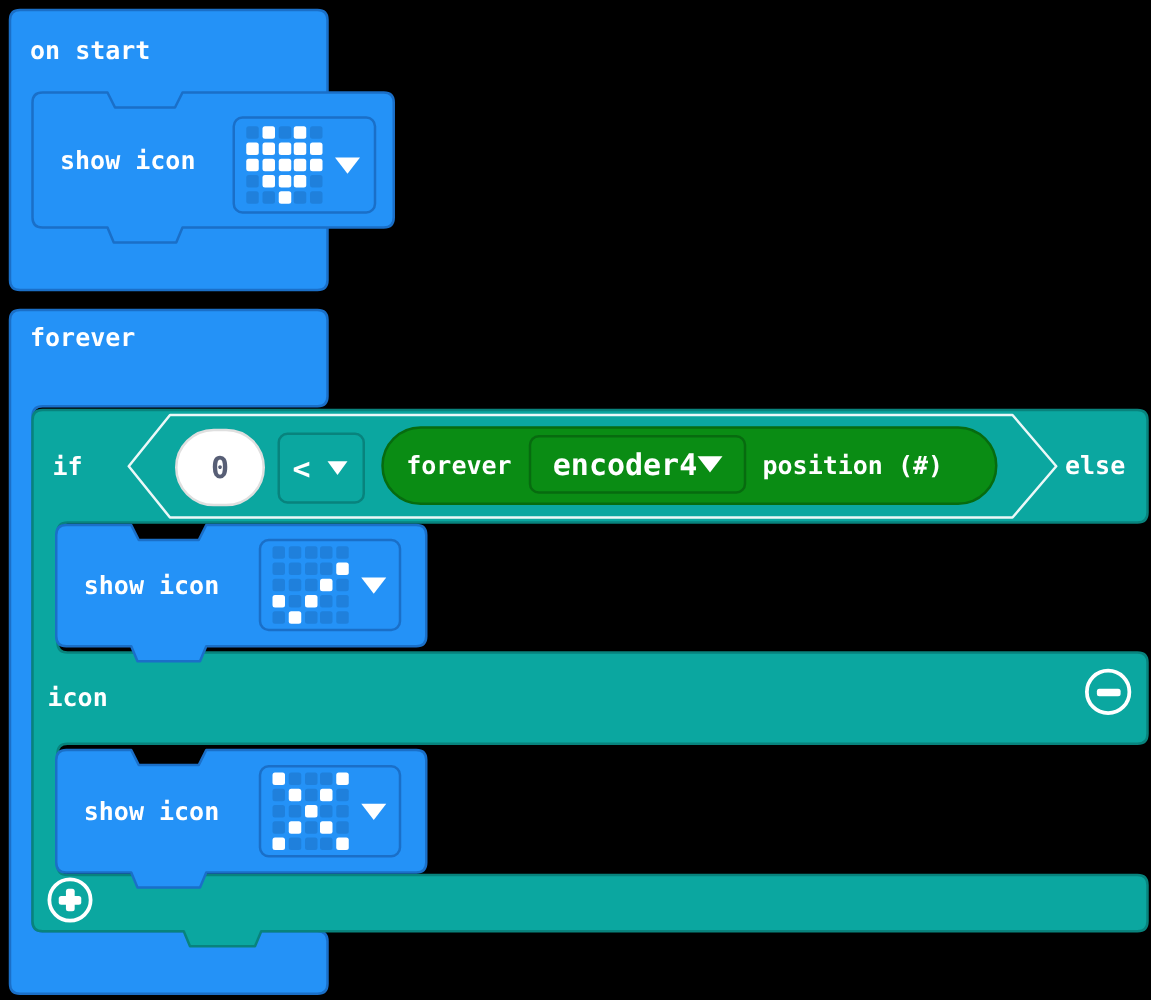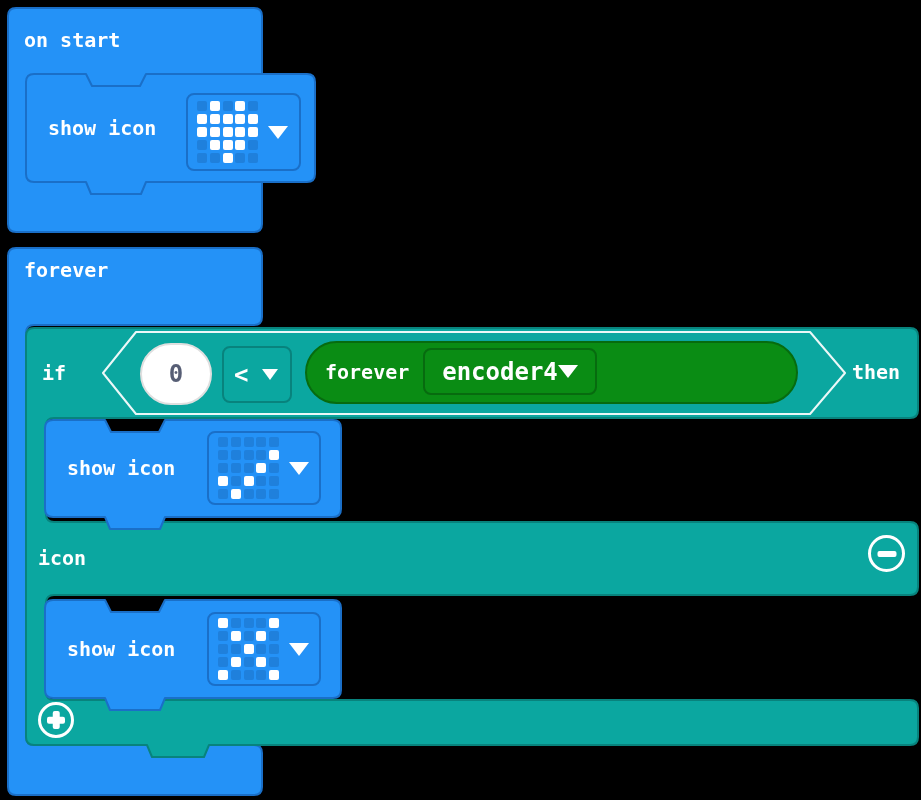--- a/index.html
+++ b/index.html
@@ -98,25 +98,26 @@
 
     <path style="fill:var(--basic-blue);stroke:var(--basic-blue-border);stroke-width:2;stroke-linejoin:round" d="M53 420 H105 L111 432 H159 L165 420 H333 Q341 420 341 428 V509 Q341 517 333 517 H165 L160 529 H110 L105 517 H53 Q45 517 45 509 V428 Q45 420 53 420 Z"></path>
 
     <path style="fill:var(--basic-blue);stroke:var(--basic-blue-border);stroke-width:2;stroke-linejoin:round" d="M53 600 H105 L111 612 H159 L165 600 H333 Q341 600 341 608 V690 Q341 698 333 698 H165 L160 710 H110 L105 698 H53 Q45 698 45 690 V608 Q45 600 53 600 Z"></path>
   </svg>
 
   <div class="blk-label" style="left:24px;top:26px">on start</div>
   <div class="blk-label" style="left:48px;top:114px">show icon</div>
   <div class="blk-label" style="left:24px;top:256px">forever</div>
   <div class="blk-label" style="left:42px;top:359px">if</div>
-  <div class="blk-label" style="left:852px;top:358px">then</div>
+  <div class="blk-label" style="left:852px;top:358px">else</div>
   <div class="blk-label" style="left:38px;top:544px">icon</div>
   <div class="blk-label" style="left:67px;top:454px">show icon</div>
   <div class="blk-label" style="left:67px;top:635px">show icon</div>
   <div class="blk-label" style="left:325px;top:358px">forever</div>
+  <div class="blk-label" style="left:610px;top:358px">position (#)</div>
 
   <div class="num-oval">
     <span>0</span>
   </div>
 
   <div class="dd dd-operator">
     <span>&lt;</span>
     <span class="tri small"></span>
   </div>
 

